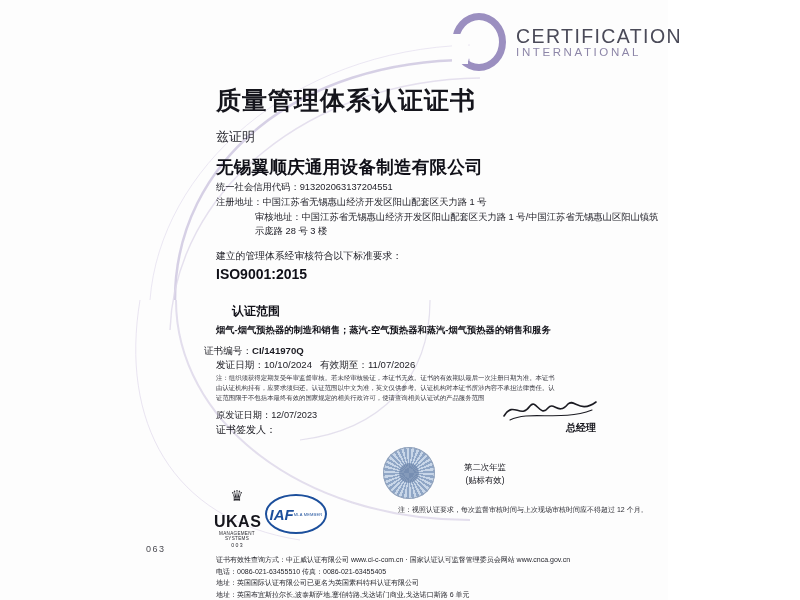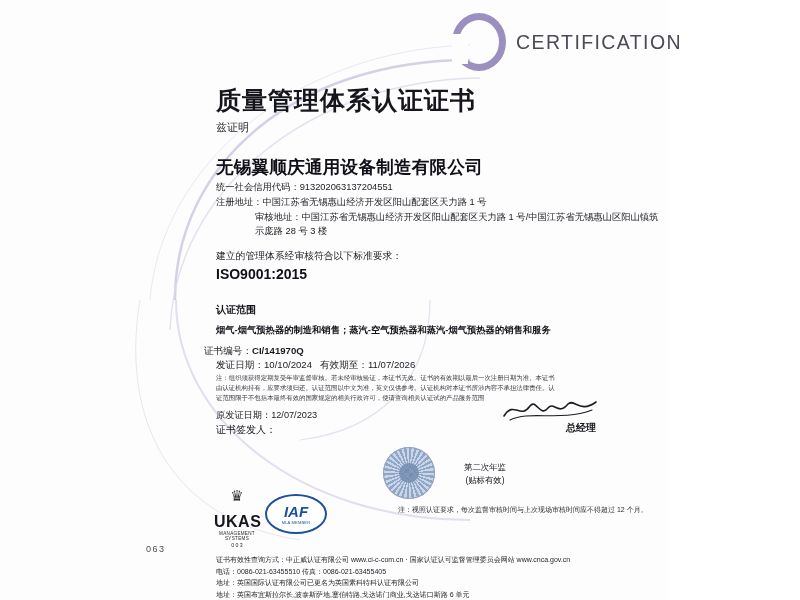--- a/index.html
+++ b/index.html
@@ -83,22 +83,22 @@
     top: 84px;
     font-size: 25px;
     font-weight: bold;
     letter-spacing: 1px;
     color: #15151c;
   }
 
   .hereby {
     position: absolute;
     left: 216px;
-    top: 120px;
-    font-size: 11px;
+    top: 128px;
+    font-size: 13px;
     color: #2a2a31;
   }
 
   .company {
     position: absolute;
     left: 216px;
     top: 155px;
     font-size: 17.5px;
     font-weight: bold;
     color: #101018;
@@ -129,23 +129,23 @@
     position: absolute;
     left: 216px;
     top: 266px;
     font-size: 14px;
     font-weight: bold;
     color: #101018;
   }
 
   .cert-scope-label {
     position: absolute;
-    left: 216px;
+    left: 232px;
     top: 303px;
-    font-size: 10px;
+    font-size: 12px;
     font-weight: bold;
     color: #101018;
   }
 
   .cert-scope-text {
     position: absolute;
     left: 216px;
     top: 324px;
     font-size: 9.3px;
     font-weight: bold;
@@ -297,21 +297,21 @@
     left: 265px;
     top: 494px;
     width: 58px;
     height: 36px;
     border-radius: 50%;
     border: 2px solid #1c4f9c;
     background: #ffffff;
     display: flex;
     align-items: center;
     justify-content: center;
-    flex-direction: column;
+    flex-direction: row;
     overflow: hidden;
   }
   .iaf .iaf-main {
     font-size: 15px;
     font-weight: bold;
     font-style: italic;
     color: #1c4f9c;
     line-height: 1;
   }
   .iaf .iaf-sub {
@@ -353,20 +353,21 @@
     <path d="M 176 300 C 176 420, 300 520, 470 520" fill="none" stroke="#d7d0e6" stroke-width="2" opacity="0.7"></path>
     <path d="M 150 300 C 160 170, 290 50, 470 45" fill="none" stroke="#e6e1f0" stroke-width="1" opacity="0.8"></path>
     <path d="M 300 540 C 170 520, 120 420, 140 300" fill="none" stroke="#e3ddee" stroke-width="1" opacity="0.8"></path>
     <path d="M 430 300 C 430 380, 380 430, 300 440" fill="none" stroke="#cfc8e0" stroke-width="1.2" opacity="0.55"></path>
   </svg>
 
   <div class="logo-block">
     <div class="logo-ring"></div>
     <div class="logo-text">
       <div class="l1">CERTIFICATION</div>
+      <div class="l2">INTERNATIONAL</div>
     </div>
   </div>
 
   <div class="doc-title">质量管理体系认证证书</div>
   <div class="hereby">兹证明</div>
   <div class="company">无锡翼顺庆通用设备制造有限公司</div>
 
   <div class="kv kv-credit">统一社会信用代码：913202063137204551</div>
   <div class="kv kv-reg">注册地址：中国江苏省无锡惠山经济开发区阳山配套区天力路 1 号</div>
   <div class="kv kv-audit">审核地址：中国江苏省无锡惠山经济开发区阳山配套区天力路 1 号/中国江苏省无锡惠山区阳山镇筑示庞路 28 号 3 楼</div>

